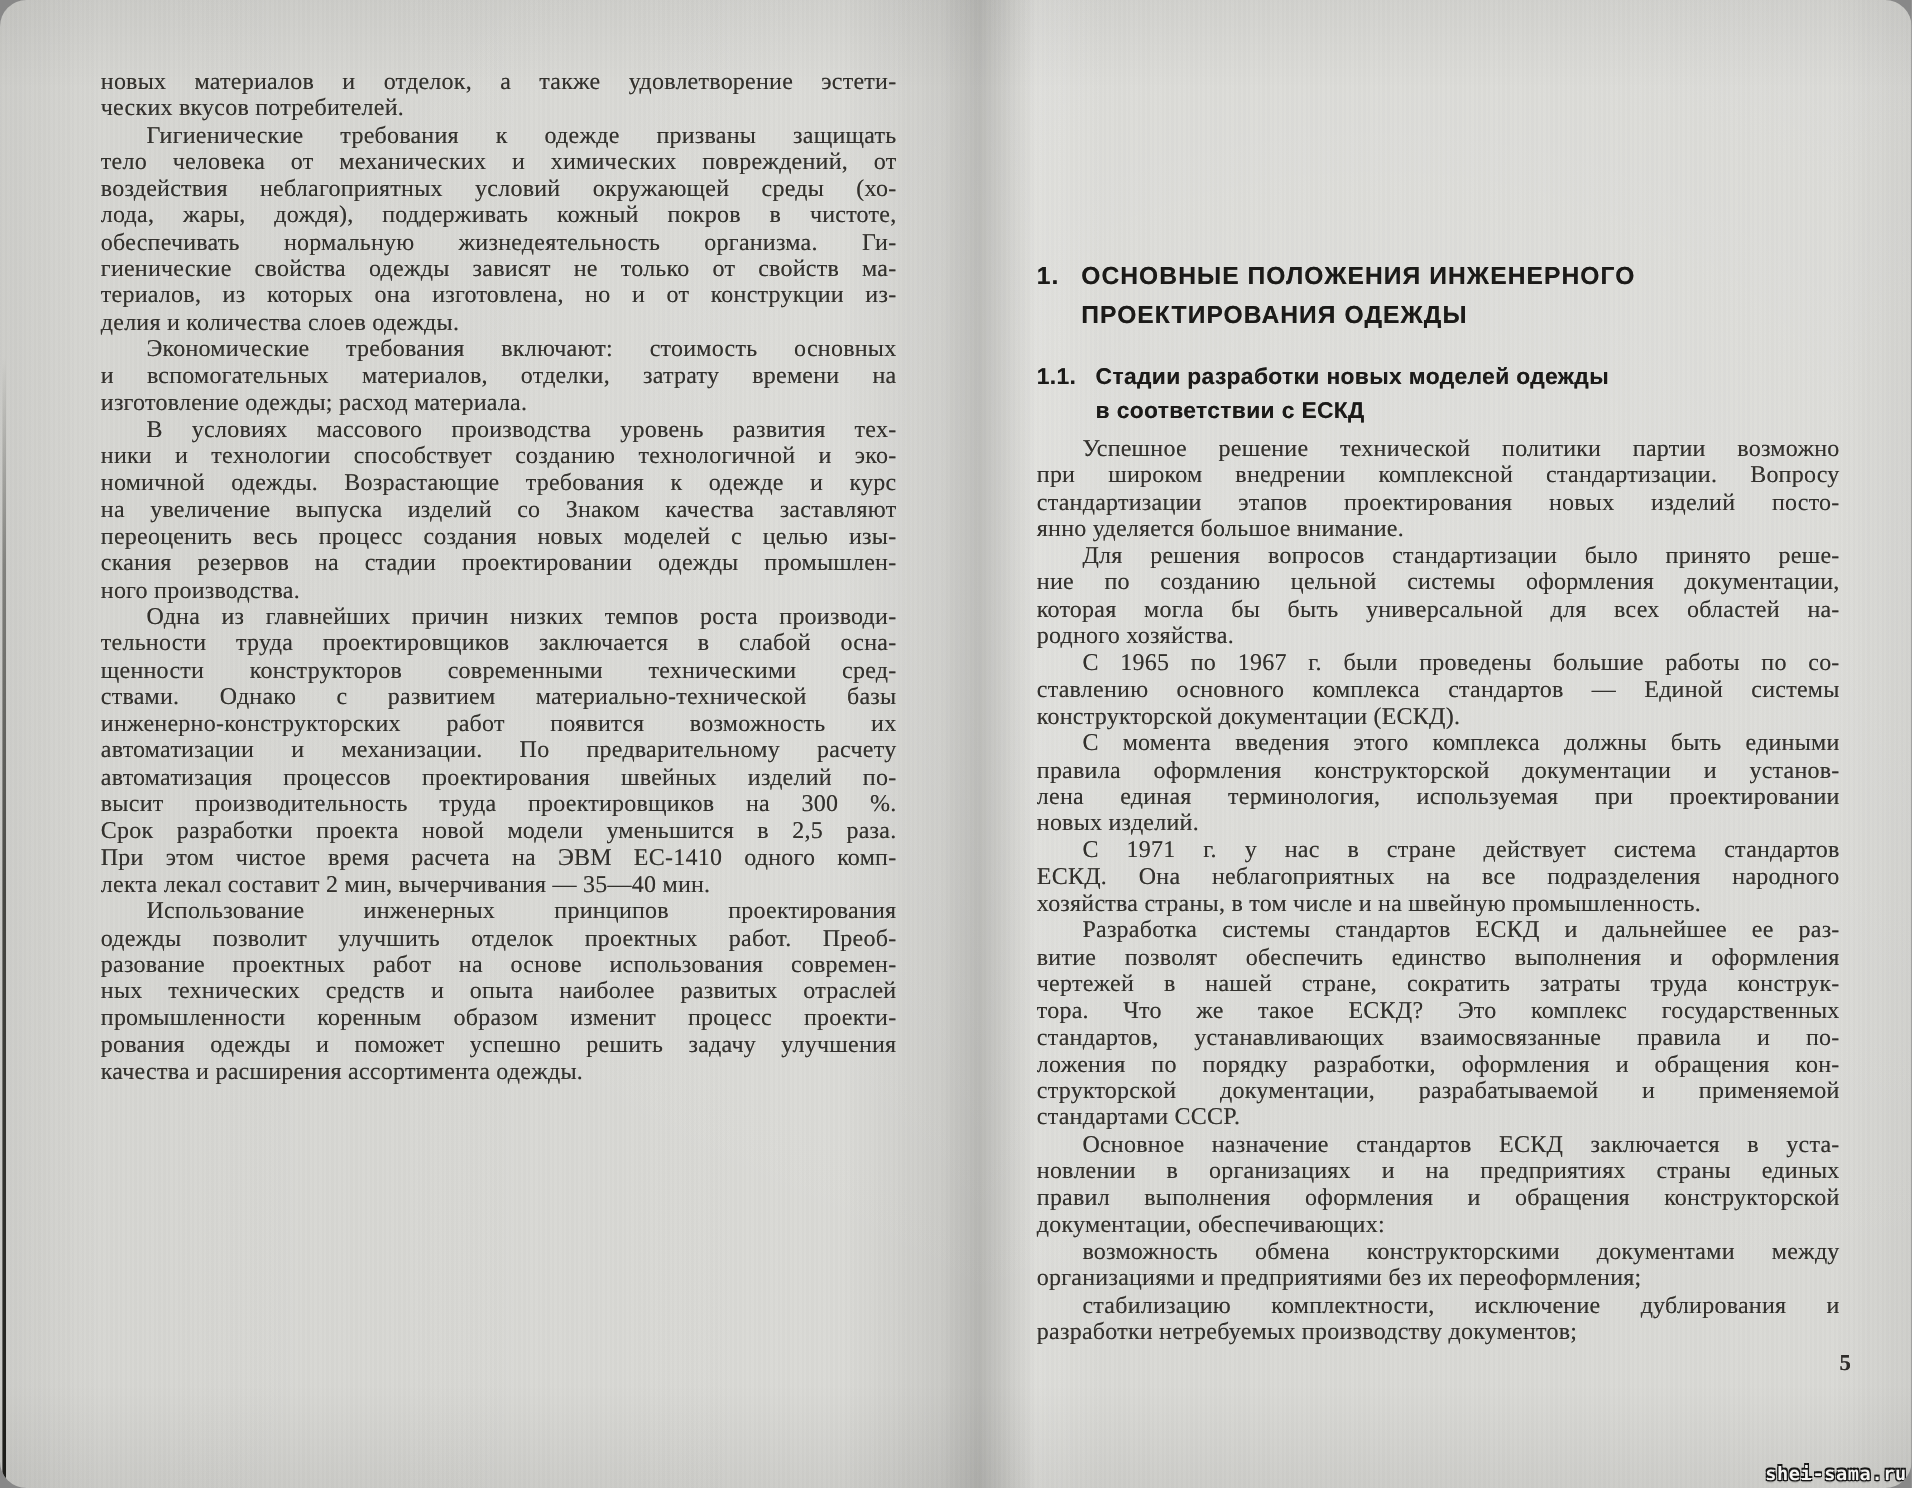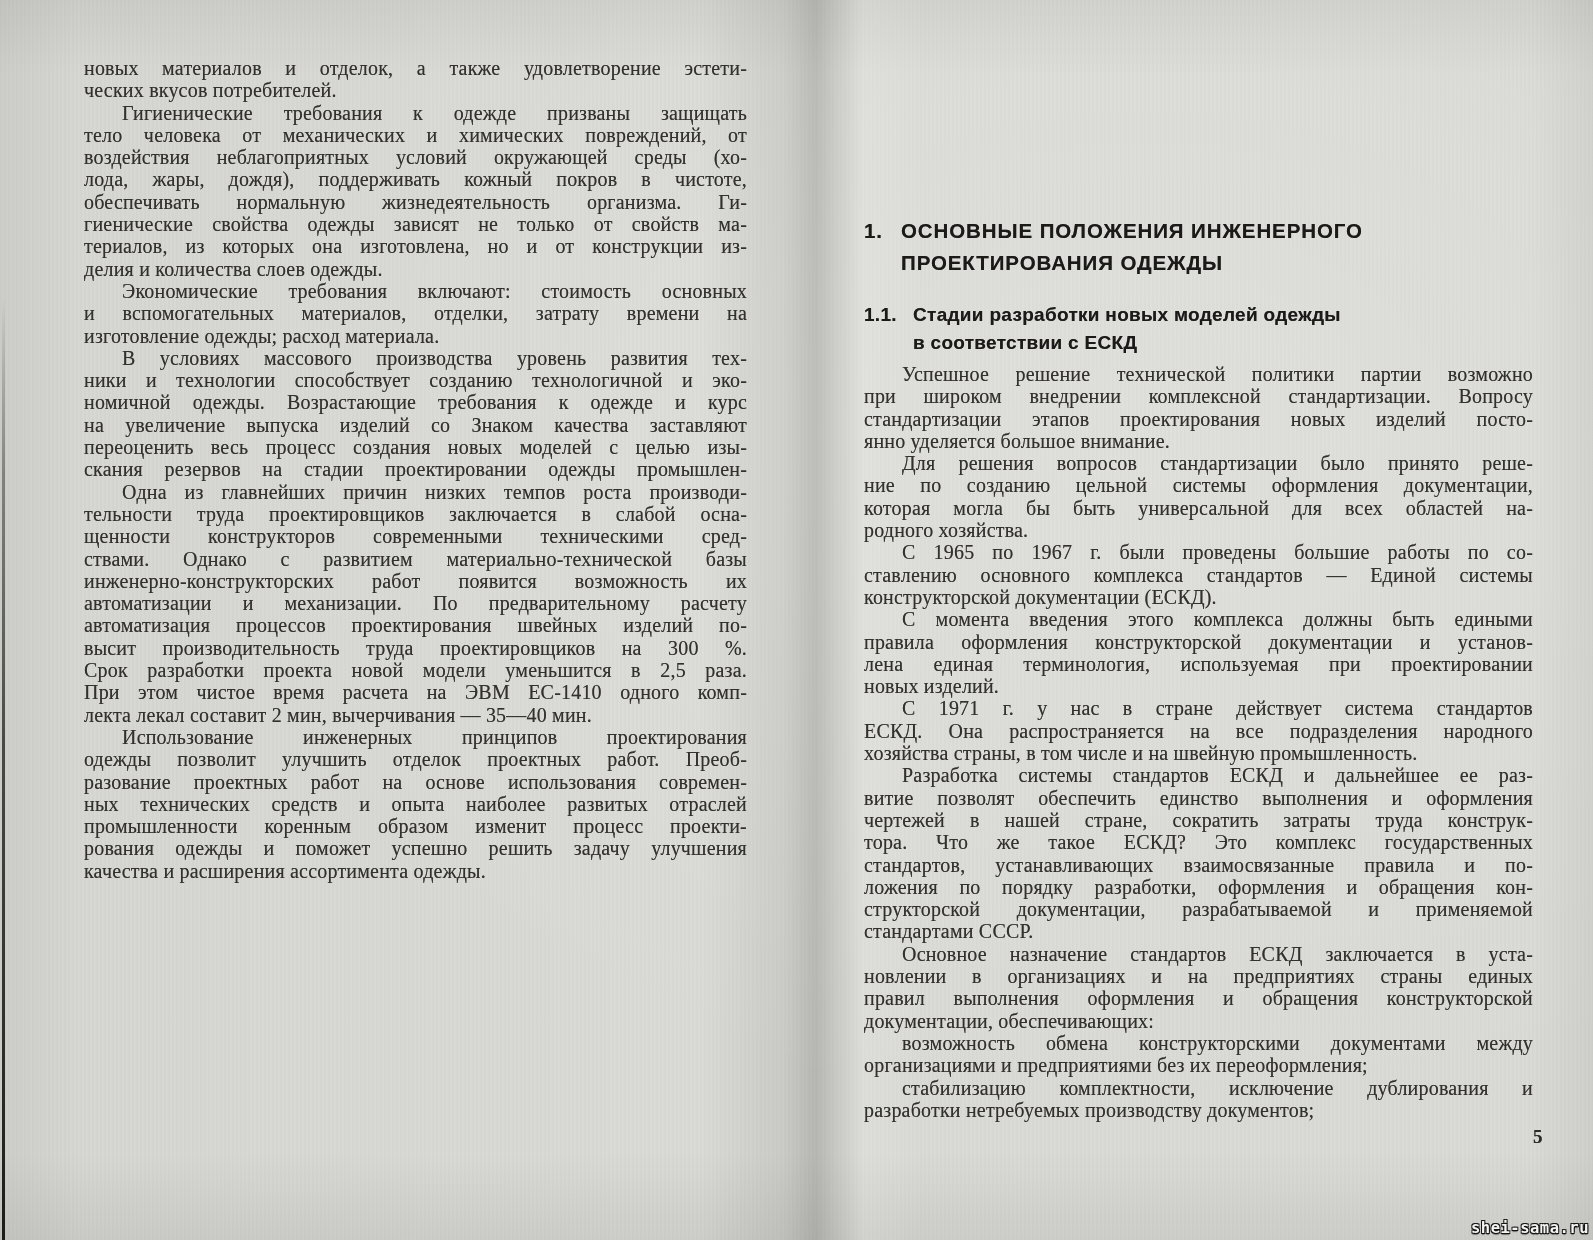--- a/index.html
+++ b/index.html
@@ -11,20 +11,21 @@
     background-image:
       radial-gradient(ellipse at 72% 35%, rgba(255,255,255,0.16), rgba(0,0,0,0) 62%),
       linear-gradient(to right,
         rgba(0,0,0,0.06) 0%, rgba(0,0,0,0.015) 5%, rgba(0,0,0,0) 44%,
         rgba(0,0,0,0.07) 49.2%, rgba(0,0,0,0.16) 51.2%, rgba(0,0,0,0.07) 52.6%,
         rgba(255,255,255,0.10) 54.2%, rgba(0,0,0,0) 58%, rgba(0,0,0,0) 96%, rgba(0,0,0,0.05) 100%),
       linear-gradient(to bottom, rgba(0,0,0,0.05), rgba(0,0,0,0) 6%, rgba(0,0,0,0) 93%, rgba(0,0,0,0.06) 100%),
       repeating-linear-gradient(90deg, rgba(0,0,0,0.012) 0 2px, rgba(255,255,255,0.014) 2px 4px);
     font-family:"Liberation Serif","DejaVu Serif",serif;
     color:#33312d;
+    border-radius:22px;
   }
   .edge-line{
     position:absolute;left:2px;top:0;width:3px;height:100%;
     background:linear-gradient(180deg,
       rgba(30,30,28,0) 0%, rgba(30,30,28,0) 24%,
       rgba(40,40,36,0.45) 38%, rgba(28,28,24,0.75) 60%,
       rgba(18,18,15,0.95) 100%);
     pointer-events:none;
   }
   .text-block{position:absolute;}
@@ -91,20 +92,21 @@
         <div class="tline">и вспомогательных материалов, отделки, затрату времени на</div>
         <div class="tline lastline">изготовление одежды; расход материала.</div>
       </div>
       <div class="para">
         <div class="tline indented">В условиях массового производства уровень развития тех-</div>
         <div class="tline">ники и технологии способствует созданию технологичной и эко-</div>
         <div class="tline">номичной одежды. Возрастающие требования к одежде и курс</div>
         <div class="tline">на увеличение выпуска изделий со Знаком качества заставляют</div>
         <div class="tline">переоценить весь процесс создания новых моделей с целью изы-</div>
         <div class="tline">скания резервов на стадии проектировании одежды промышлен-</div>
+        <div class="tline lastline">ного производства.</div>
       </div>
       <div class="para">
         <div class="tline indented">Одна из главнейших причин низких темпов роста производи-</div>
         <div class="tline">тельности труда проектировщиков заключается в слабой осна-</div>
         <div class="tline">щенности конструкторов современными техническими сред-</div>
         <div class="tline">ствами. Однако с развитием материально-технической базы</div>
         <div class="tline">инженерно-конструкторских работ появится возможность их</div>
         <div class="tline">автоматизации и механизации. По предварительному расчету</div>
         <div class="tline">автоматизация процессов проектирования швейных изделий по-</div>
         <div class="tline">высит производительность труда проектировщиков на 300 %.</div>
@@ -158,21 +160,21 @@
         <div class="tline lastline">конструкторской документации (ЕСКД).</div>
       </div>
       <div class="para">
         <div class="tline indented">С момента введения этого комплекса должны быть едиными</div>
         <div class="tline">правила оформления конструкторской документации и установ-</div>
         <div class="tline">лена единая терминология, используемая при проектировании</div>
         <div class="tline lastline">новых изделий.</div>
       </div>
       <div class="para">
         <div class="tline indented">С 1971 г. у нас в стране действует система стандартов</div>
-        <div class="tline">ЕСКД. Она распространяется на все подразделения народного</div>
+        <div class="tline">ЕСКД. Она неблагоприятных на все подразделения народного</div>
         <div class="tline lastline">хозяйства страны, в том числе и на швейную промышленность.</div>
       </div>
       <div class="para">
         <div class="tline indented">Разработка системы стандартов ЕСКД и дальнейшее ее раз-</div>
         <div class="tline">витие позволят обеспечить единство выполнения и оформления</div>
         <div class="tline">чертежей в нашей стране, сократить затраты труда конструк-</div>
         <div class="tline">тора. Что же такое ЕСКД? Это комплекс государственных</div>
         <div class="tline">стандартов, устанавливающих взаимосвязанные правила и по-</div>
         <div class="tline">ложения по порядку разработки, оформления и обращения кон-</div>
         <div class="tline">структорской документации, разрабатываемой и применяемой</div>

